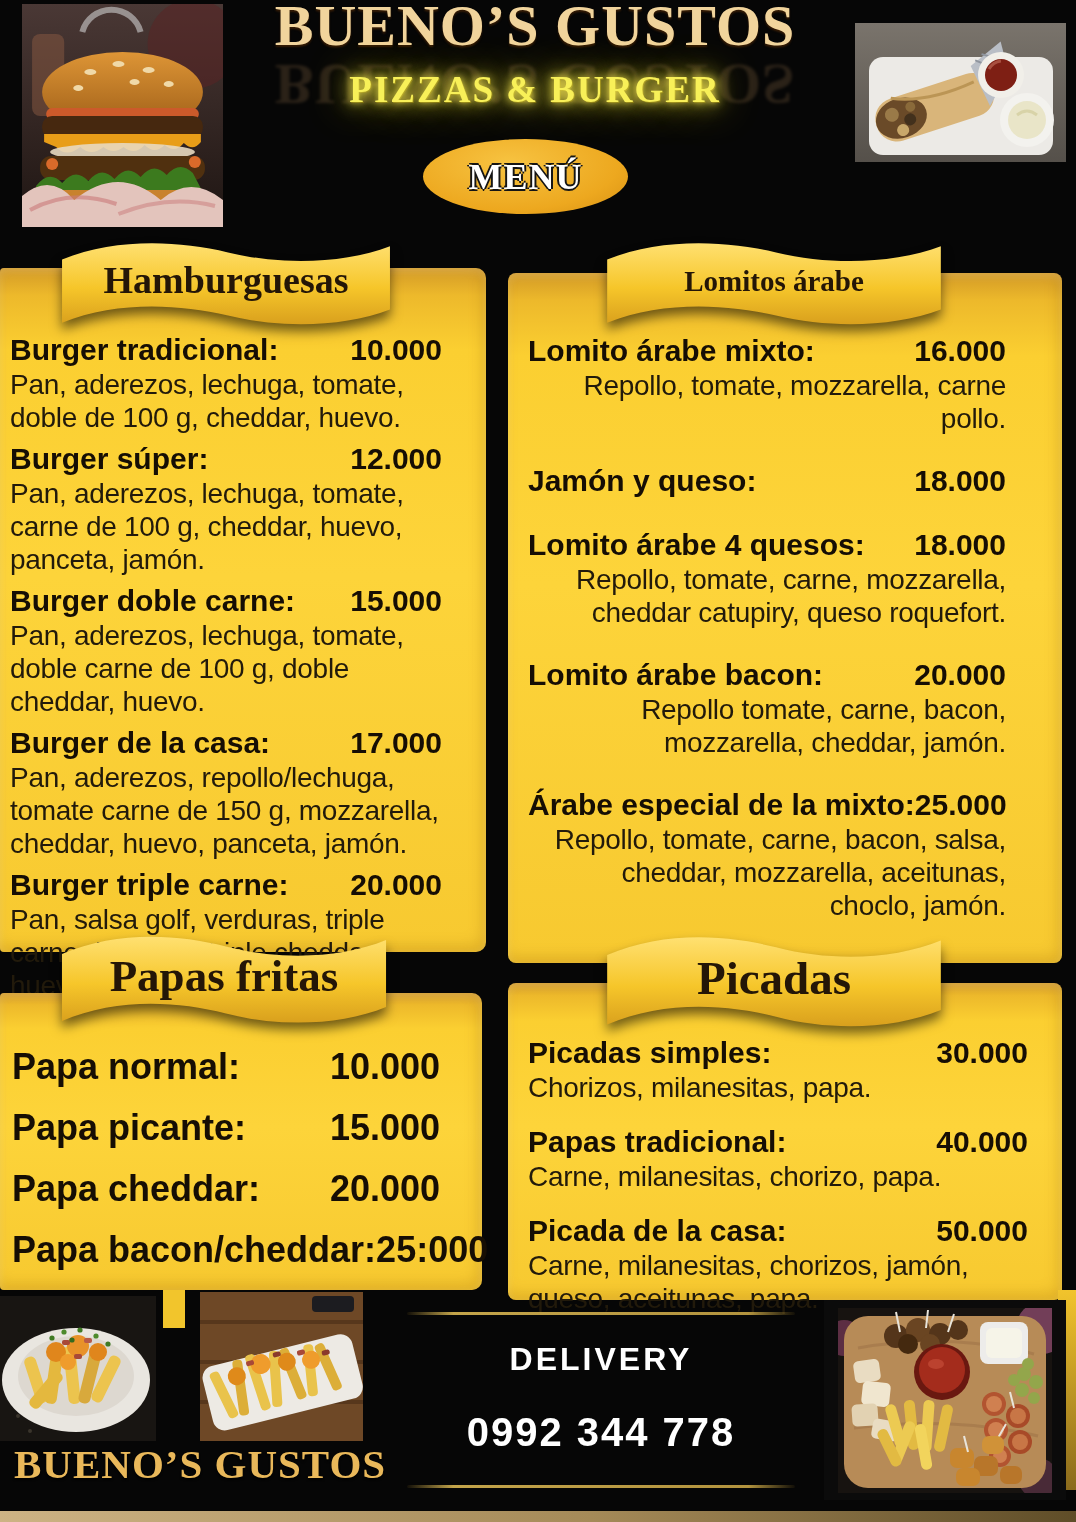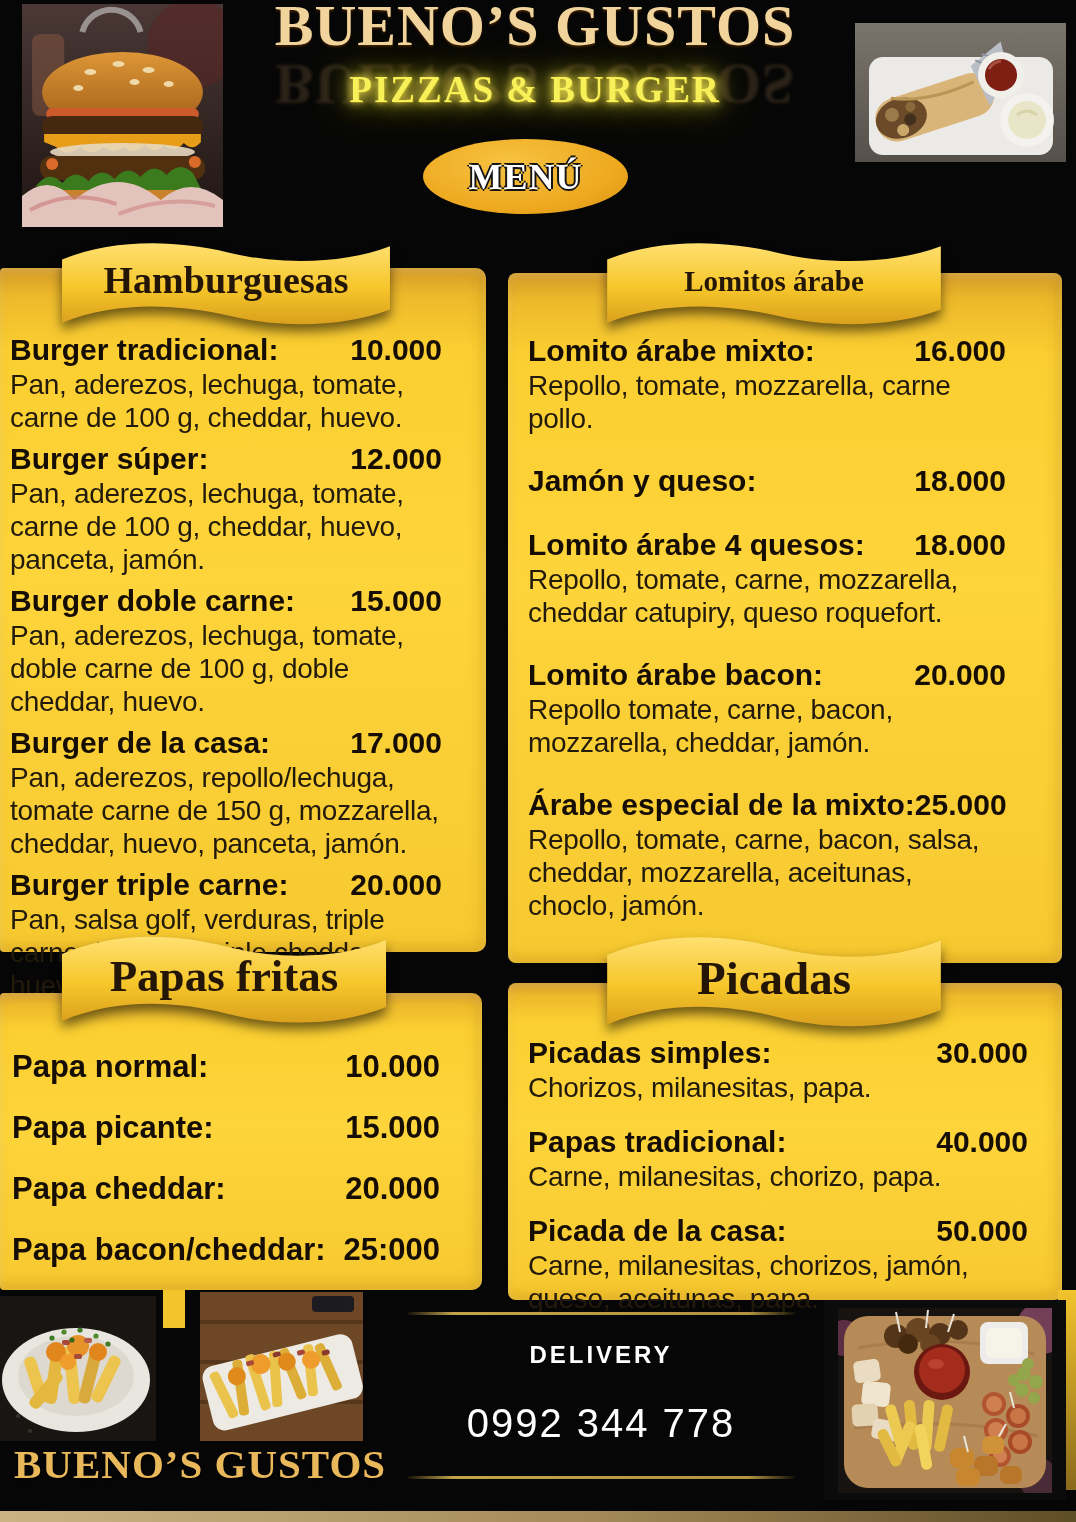--- a/index.html
+++ b/index.html
@@ -22,33 +22,33 @@
          display:flex;align-items:center;justify-content:center;}
   .menu-badge span{font-family:"Liberation Serif",serif;font-weight:700;font-size:36px;color:#fff;
          letter-spacing:1px;
          text-shadow:2px 0 0 #151515,-2px 0 0 #151515,0 2px 0 #151515,0 -2px 0 #151515;}
 
   
   .panel{background:linear-gradient(180deg,#d39a26 0%,#edb92b 4%,#fbcf31 12%,#fdd43a 45%,#f7c930 100%);
          border-radius:8px;box-sizing:border-box;z-index:2;
          box-shadow:inset 0 3px 8px rgba(255,255,255,.18), inset -4px -6px 14px rgba(150,95,5,.25);}
   .panel-ham{left:0;top:268px;width:486px;height:684px;padding:64px 44px 0 10px;border-radius:4px 10px 10px 4px;}
-  .panel-lom{left:508px;top:273px;width:554px;height:690px;padding:60px 56px 0 20px;}
+  .panel-lom{left:508px;top:273px;width:554px;height:690px;padding:60px 56px 0 20px;text-align:right;}
   .panel-papas{left:0;top:993px;width:482px;height:297px;padding:56px 42px 0 12px;border-radius:4px 10px 10px 4px;}
   .panel-pic{left:508px;top:983px;width:554px;height:317px;padding:52px 34px 0 20px;}
 
   .mi .row{display:flex;align-items:baseline;}
   .nm{font-weight:700;font-size:30px;line-height:36px;color:#160e04;white-space:nowrap;}
   .pr{margin-left:auto;font-weight:700;font-size:30px;line-height:36px;color:#160e04;}
   .ds{font-size:28px;line-height:33px;color:#221a0b;letter-spacing:-.3px;}
   .panel-ham .mi{margin-bottom:7px;}
   .panel-lom .mi{margin-bottom:28px;}
   .panel-pic .mi{margin-bottom:20px;}
   .panel-papas .row{margin-bottom:25px;}
-  .panel-papas .nm,.panel-papas .pr{font-size:31px;}
+  .panel-papas .nm,.panel-papas .pr{font-size:36px;}
 
   
   .ribbon{z-index:6;filter:drop-shadow(0 7px 6px rgba(0,0,0,.55));font-weight:bold;}
   .ribbon svg{position:absolute;left:0;top:0;width:100%;height:100%;}
   .ribbon .lbl{position:absolute;left:0;right:0;top:50%;transform:translateY(-58%);
         text-align:center;font-family:"Liberation Serif",serif;color:#241607;}
   .ribbon-ham{left:55px;top:233px;width:342px;height:102px;}
   .ribbon-ham .lbl{font-size:38px;}
   .ribbon-lom{left:600px;top:233px;width:348px;height:102px;}
   .ribbon-lom .lbl{font-size:29px;}
@@ -70,22 +70,22 @@
   
   .tab-connector{left:163px;top:1288px;width:22px;height:40px;background:#f2c52c;z-index:1;}
   .right-strip{left:1058px;top:1290px;width:18px;height:200px;z-index:3;
         background:linear-gradient(180deg,#f2c42c,#8a6a1c);}
   .brand{left:14px;top:1440px;width:380px;font-family:"Liberation Serif",serif;font-weight:700;
         font-size:41px;letter-spacing:1px;color:#e9b85a;text-shadow:0 2px 2px rgba(0,0,0,.8);z-index:4;}
   .delivery{left:372px;top:1312px;width:458px;height:206px;display:flex;flex-direction:column;
         align-items:center;z-index:5;}
   .gold-line{width:388px;height:3px;border-radius:2px;
         background:linear-gradient(90deg,rgba(120,90,20,.1),#c3a44a 12%,#b2933e 88%,rgba(120,90,20,.1));}
-  .delivery-label{margin-top:26px;font-weight:700;font-size:24px;letter-spacing:3px;color:#fff;}
-  .delivery-phone{margin-top:32px;font-weight:400;font-size:40px;letter-spacing:2px;color:#fff;text-align:center;}
+  .delivery-label{margin-top:26px;font-weight:700;font-size:32px;letter-spacing:3px;color:#fff;}
+  .delivery-phone{margin-top:32px;font-weight:700;font-size:40px;letter-spacing:2px;color:#fff;text-align:center;}
   .delivery .gold-line.bottom{margin-top:30px;}
   .bottom-strip{left:0;top:1511px;width:1076px;height:11px;z-index:6;
         background:linear-gradient(90deg,#cdb384,#a58a58 55%,#5f4d28);}
 </style>
 </head>
 <body>
 
 <div class="page">
 
   <div class="abs photo ph-burger">
@@ -164,21 +164,21 @@
       <path d="M162,92 q10,-8 20,0" stroke="#d8d3a8" stroke-width="3" fill="none"></path>
     </svg>
   </div>
 
   <div class="abs panel panel-ham">
     <div class="mi">
       <div class="row">
           <span class="nm">Burger tradicional:</span>
           <span class="pr">10.000</span>
         </div>
-      <div class="ds">Pan, aderezos, lechuga, tomate, carne de 100 g, cheddar, huevo.</div>
+      <div class="ds">Pan, aderezos, lechuga, tomate, doble de 100 g, cheddar, huevo.</div>
     </div>
     <div class="mi">
       <div class="row">
           <span class="nm">Burger súper:</span>
           <span class="pr">12.000</span>
         </div>
       <div class="ds">Pan, aderezos, lechuga, tomate, carne de 100 g, cheddar, huevo, panceta, jamón.</div>
     </div>
     <div class="mi">
       <div class="row">

